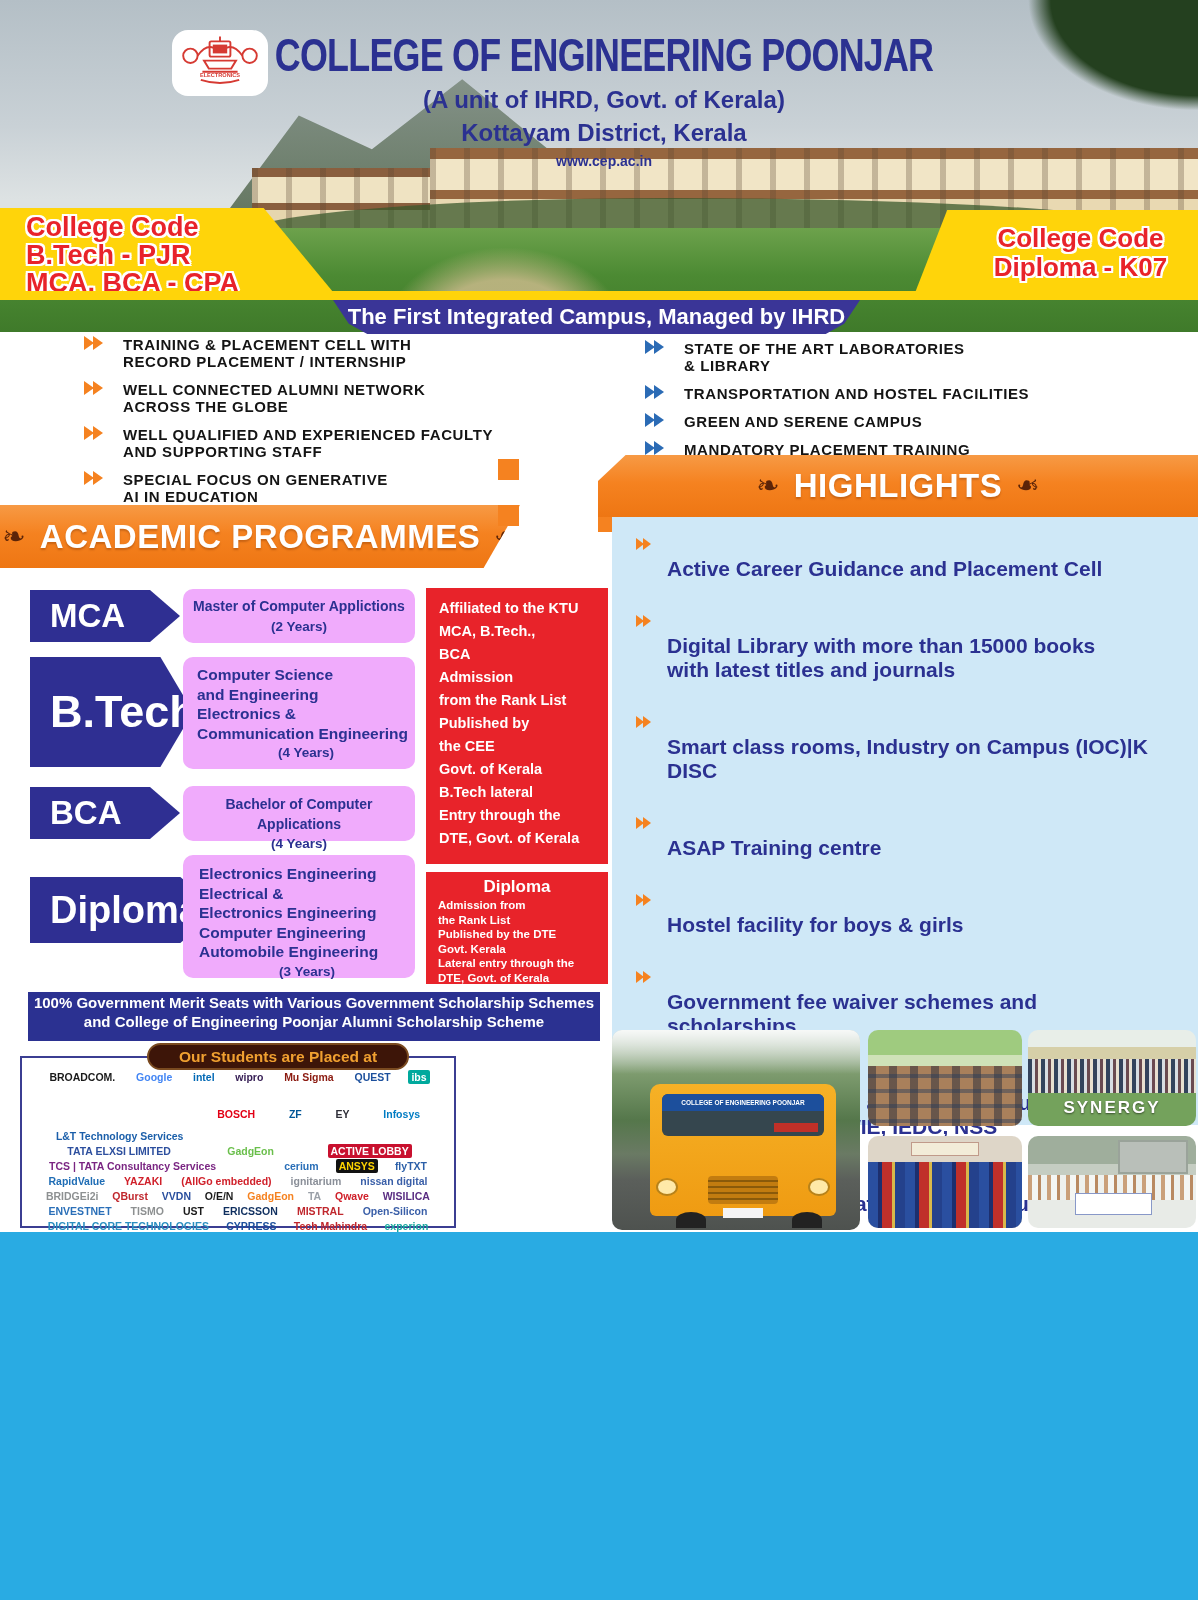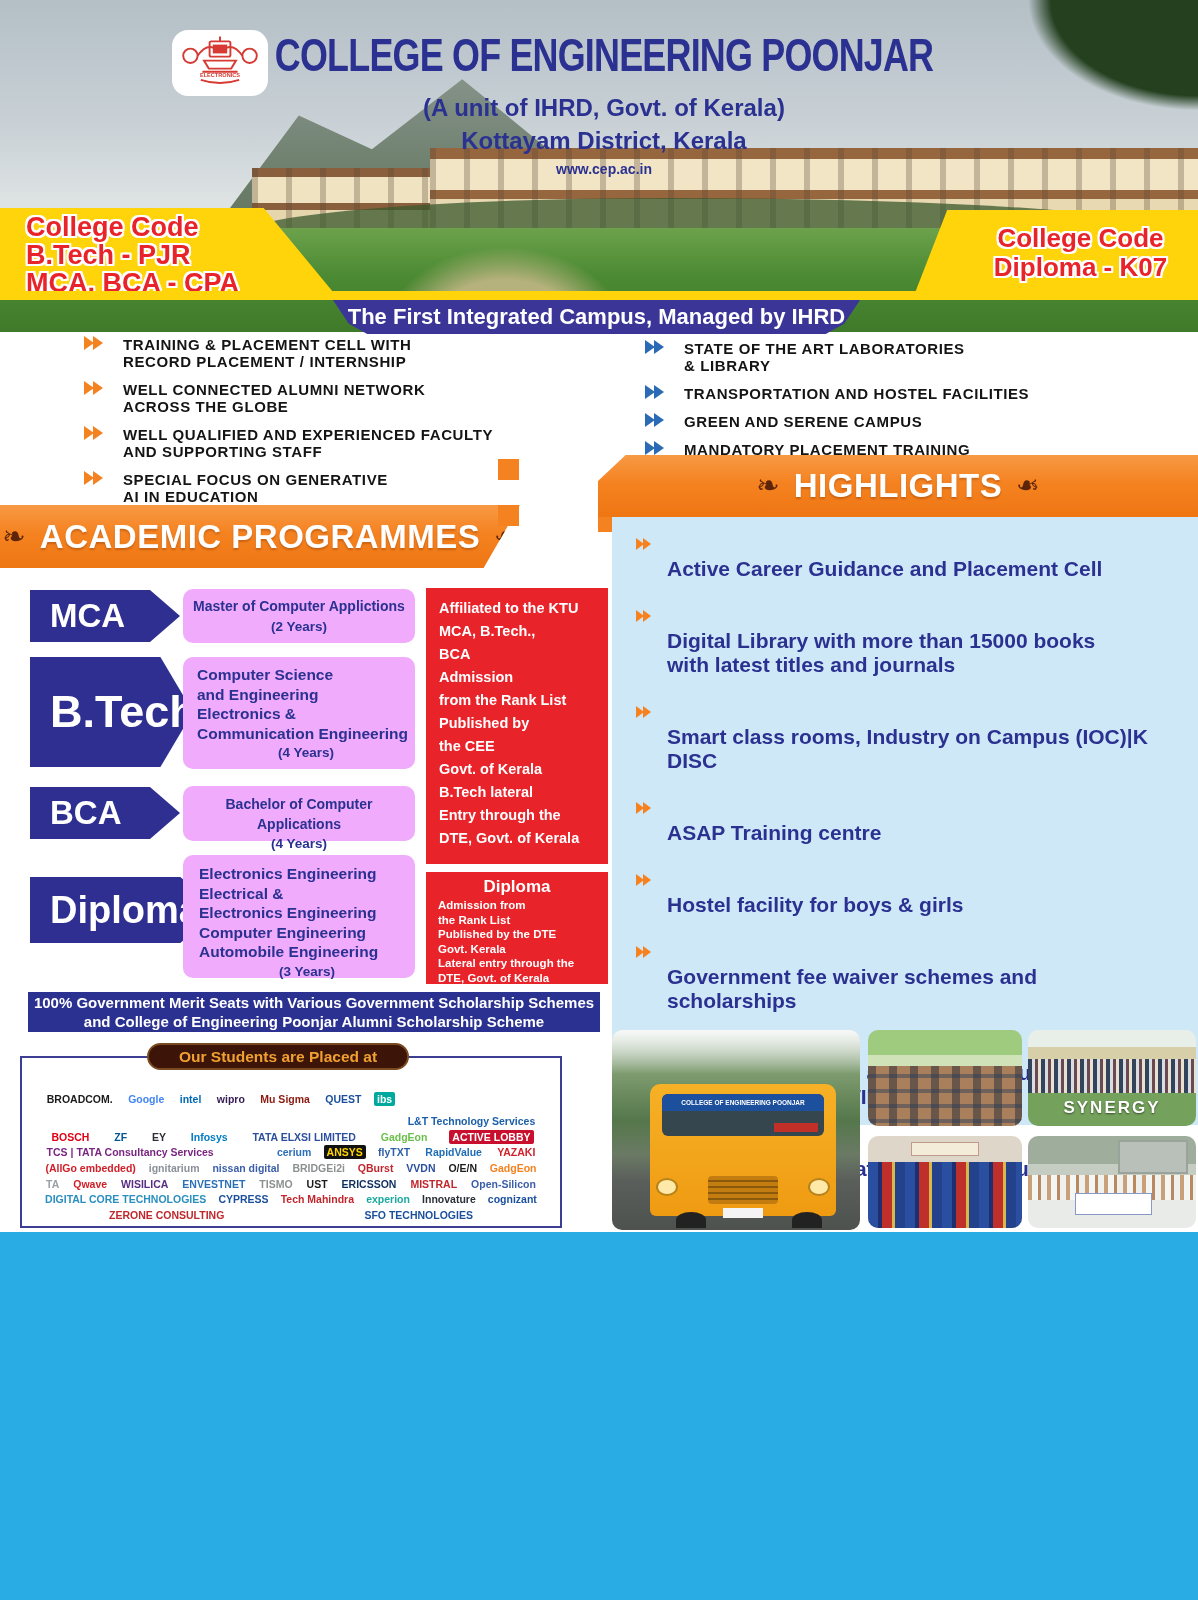--- a/index.html
+++ b/index.html
@@ -25,21 +25,21 @@
     background:linear-gradient(180deg,#6da24c,#4c8a33 45%,#3f7a2a);}
   .p-path{position:absolute;left:380px;top:244px;width:250px;height:88px;opacity:.85;
     background:radial-gradient(ellipse at 50% 100%,#c9b98a 0 42%,rgba(201,185,138,0) 68%);}
 
   
   .logo-card{position:absolute;left:172px;top:30px;width:96px;height:66px;background:#fff;
     border-radius:16px;display:flex;align-items:center;justify-content:center;}
   .head{position:absolute;left:10px;top:32px;width:1188px;text-align:center;color:#2b3191;}
   .h-title{font-size:46px;font-weight:900;white-space:nowrap;line-height:46px;}
   .h-title span{display:inline-block;transform:scaleX(.78);transform-origin:center;letter-spacing:-1px;}
-  .h-sub{font-size:24px;font-weight:800;margin-top:16px;text-align:center;}
+  .h-sub{font-size:24px;font-weight:800;margin-top:8px;text-align:center;}
   .h-loc{font-size:24px;font-weight:800;margin-top:5px;}
   .h-web{font-size:14px;font-weight:700;margin-top:6px;}
 
   
   .outlinew{text-shadow:-2px -2px 0 #fff,2px -2px 0 #fff,-2px 2px 0 #fff,2px 2px 0 #fff,0 -2px 0 #fff,0 2px 0 #fff,-2px 0 0 #fff,2px 0 0 #fff;}
   .code-left{position:absolute;left:0;top:208px;width:338px;height:90px;background:#ffd40a;
     clip-path:polygon(0 0,78% 0,100% 100%,0 100%);box-sizing:border-box;padding:5px 0 0 26px;}
   .code-left .cl{font-size:27px;font-weight:900;color:#e8232a;line-height:28px;}
   .code-right{position:absolute;left:913px;top:210px;width:285px;height:88px;background:#ffd40a;
     clip-path:polygon(12% 0,100% 0,100% 100%,0 100%);box-sizing:border-box;padding:14px 8px 0 58px;text-align:center;}
@@ -68,21 +68,21 @@
     text-shadow:0 2px 2px rgba(120,50,0,.35);}
   .fl-ico{font-size:28px;color:#5c2408;line-height:1;}
   .fl-ico::before{content:"\2767";}
   .fl-ico.flip{transform:scaleX(-1);}
   .banner.academic{left:0;top:505px;width:520px;height:63px;clip-path:polygon(0 0,100% 0,93% 100%,0 100%);}
   .banner.hl{left:598px;top:455px;width:600px;height:62px;clip-path:polygon(0 42%,4.6% 0,100% 0,100% 100%,0 100%);}
   .sq{position:absolute;background:#f58220;}
 
   
   .hl-panel{position:absolute;left:612px;top:517px;width:586px;height:608px;background:#cfe8f7;
-    box-sizing:border-box;padding:16px 12px 8px 24px;display:flex;flex-direction:column;}
+    box-sizing:border-box;padding:16px 12px 8px 24px;display:flex;flex-direction:column;gap:5px;}
   .hl-item{display:flex;gap:12px;align-items:flex-start;}
   .hl-item .chev{width:19px;height:12px;flex:0 0 19px;margin-top:5px;}
   .hl-item .chev::before,.hl-item .chev::after{border-top-width:6px;border-bottom-width:6px;border-left-width:8px;}
   .hl-item .chev::after{left:7px;}
   .hl-text{font-size:21px;font-weight:800;color:#2b3191;line-height:24px;white-space:pre-line;}
   .hl-sub{font-size:20px;font-weight:500;color:#2f4a9e;line-height:27px;white-space:pre-line;margin-top:2px;}
   .hl-sub:empty{display:none;}
 
   
   .parrow{position:absolute;background:#2f2f92;color:#fff;font-weight:900;display:flex;align-items:center;
@@ -98,25 +98,25 @@
   #y-dip{left:183px;top:855px;width:232px;height:123px;padding:9px 0 0 16px;}
   .ybody{font-size:15.5px;line-height:19.5px;white-space:pre-line;display:block;}
   #y-mca .ybody,#y-bca .ybody{font-size:14px;}
   .yyears{font-size:13.5px;margin-top:2px;text-align:center;display:block;}
   .rbox{position:absolute;background:#e8232a;color:#fff;box-sizing:border-box;}
   #r-ktu{left:426px;top:588px;width:182px;height:276px;padding:9px 0 0 13px;
     font-size:14.5px;font-weight:800;line-height:23px;white-space:pre-line;}
   #r-dip{left:426px;top:872px;width:182px;height:112px;padding:5px 0 0 12px;}
   #r-dip .rtitle{font-size:17px;font-weight:900;text-align:center;padding-right:12px;}
   #r-dip .rbody{font-size:11.5px;font-weight:800;line-height:14.5px;white-space:pre-line;margin-top:1px;}
-  .schol{position:absolute;left:28px;top:992px;width:572px;height:40px;background:#2b3191;color:#fff;
+  .schol{position:absolute;left:28px;top:992px;width:572px;height:49px;background:#2b3191;color:#fff;
     text-align:center;font-size:15px;font-weight:800;line-height:19px;padding-top:1px;box-sizing:border-box;white-space:pre-line;}
 
   
-  .pl-box{position:absolute;left:20px;top:1056px;width:542px;height:172px;background:#fff;
+  .pl-box{position:absolute;left:20px;top:1056px;width:436px;height:172px;background:#fff;
     border:2px solid #3b3e92;box-sizing:border-box;display:flex;flex-wrap:wrap;align-content:space-around;
     align-items:center;justify-content:space-around;padding:12px 20px 4px;gap:1px 6px;}
   .chip{font-size:10.5px;font-weight:800;white-space:nowrap;padding:1px 3px;border-radius:2px;}
   .pl-pill{position:absolute;left:147px;top:1043px;width:262px;height:27px;background:#3d1508;border-radius:14px;
     color:#f0a030;font-size:15.5px;font-weight:800;text-align:center;line-height:24px;
     border:2px solid #7a4a20;box-sizing:border-box;}
 
   
   .ph{position:absolute;border-radius:10px;overflow:hidden;}
   #ph-bus{left:612px;top:1030px;width:248px;height:200px;

